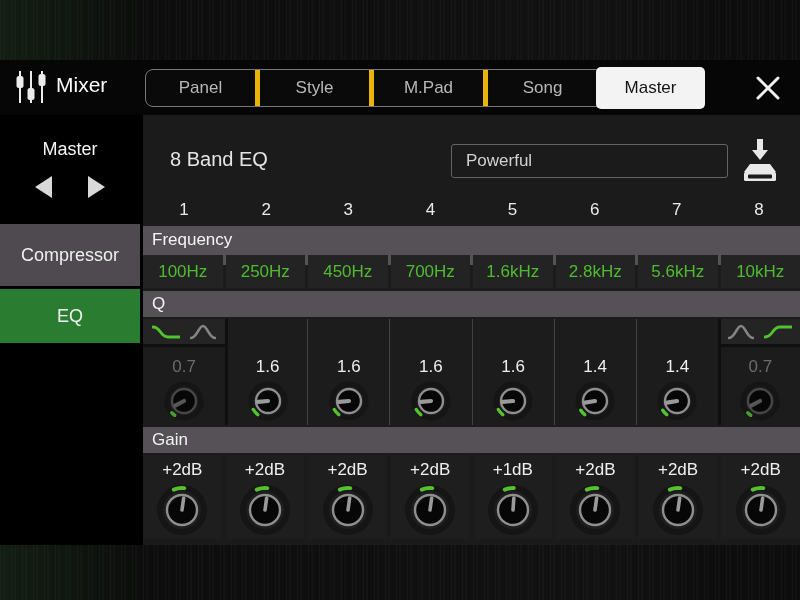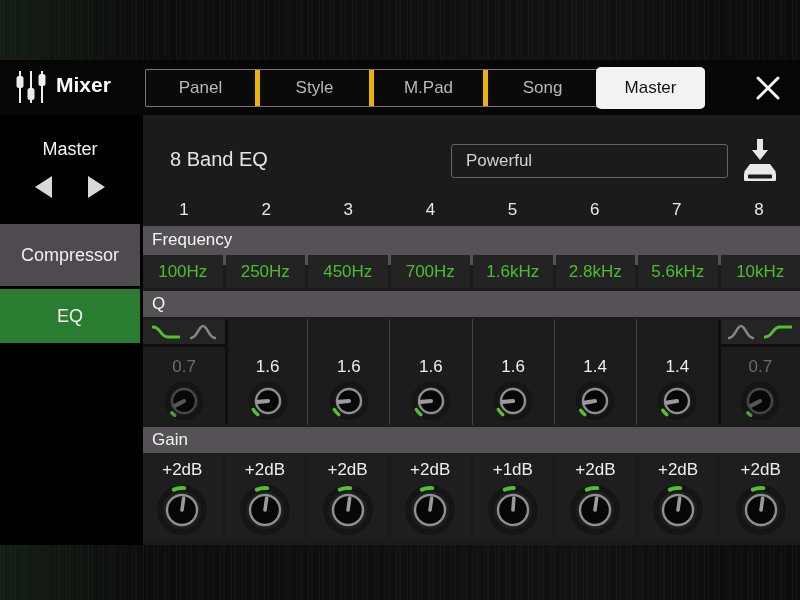--- a/index.html
+++ b/index.html
@@ -13,23 +13,23 @@
          rgba(255,255,255,0.018) 3px, rgba(255,255,255,0.018) 5px,
          transparent 5px, transparent 11px);}
   .tex::before{content:"";position:absolute;inset:0;
        background:linear-gradient(90deg, rgba(45,90,45,0.22), rgba(45,90,45,0) 140px, rgba(255,255,255,0.02) 600px, rgba(0,0,0,0) 720px);}
   .tex-top{top:0;height:60px;}
   .tex-bottom{top:545px;height:55px;}
 
   
   .header{position:absolute;left:0;top:60px;width:800px;height:55px;background:#060606;}
   .app-ico{position:absolute;left:14px;top:9px;}
-  .app-title{position:absolute;left:56px;top:13px;font-size:21px;font-weight:700;color:#fafafa;}
+  .app-title{position:absolute;left:56px;top:13px;font-size:21px;font-weight:400;color:#fafafa;}
   .tabs{position:absolute;left:145px;top:9px;width:560px;height:38px;display:flex;
-        border:1px solid #787878;border-radius:1px;background:#0a0a0a;box-sizing:border-box;}
+        border:1px solid #787878;border-radius:8px;background:#0a0a0a;box-sizing:border-box;}
   .tab{flex:1;display:flex;align-items:center;justify-content:center;color:#b8b8b8;
        font-size:17px;border-left:5px solid #eab308;cursor:default;}
   .tab:first-child{border-left:none;}
   .tab.active{background:#f3f3f3;color:#141414;border-radius:5px;margin:-3px -1px;border-left:none;z-index:2;}
   .close-btn{position:absolute;left:752px;top:12px;width:32px;height:32px;display:flex;align-items:center;justify-content:center;}
 
   
   .sidebar{position:absolute;left:0;top:115px;width:140px;height:430px;background:#000;}
   .side-title{position:absolute;left:0;top:24px;width:140px;text-align:center;font-size:18px;color:#f5f5f5;}
   .side-arrows{position:absolute;left:0;top:58px;width:140px;height:32px;display:flex;align-items:center;justify-content:space-evenly;}

